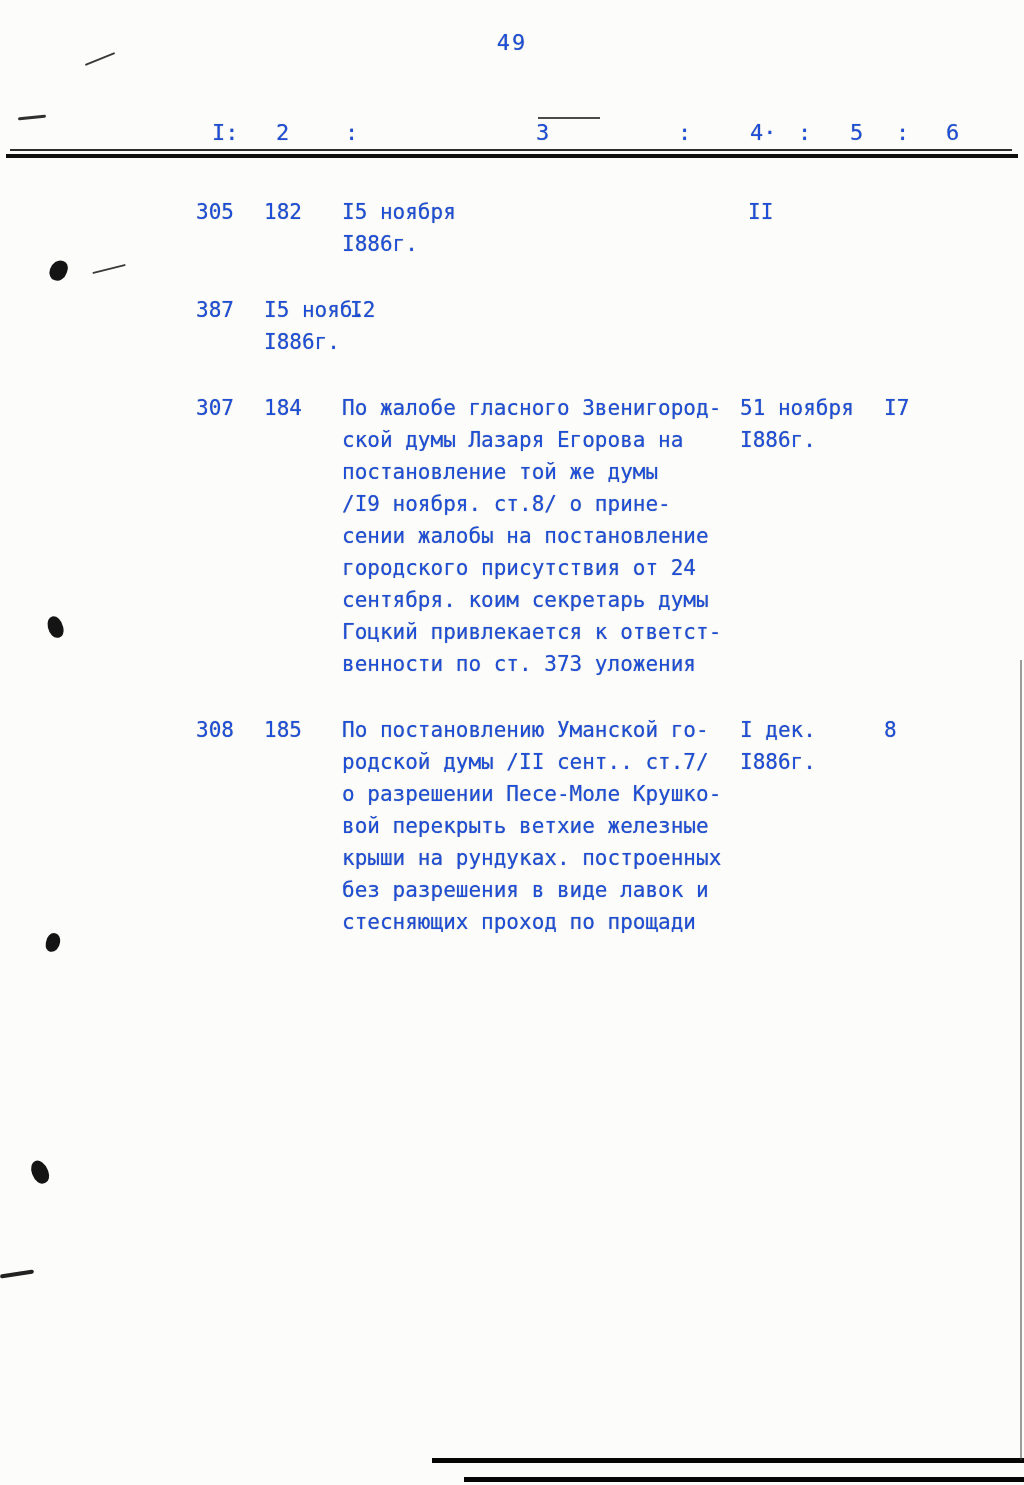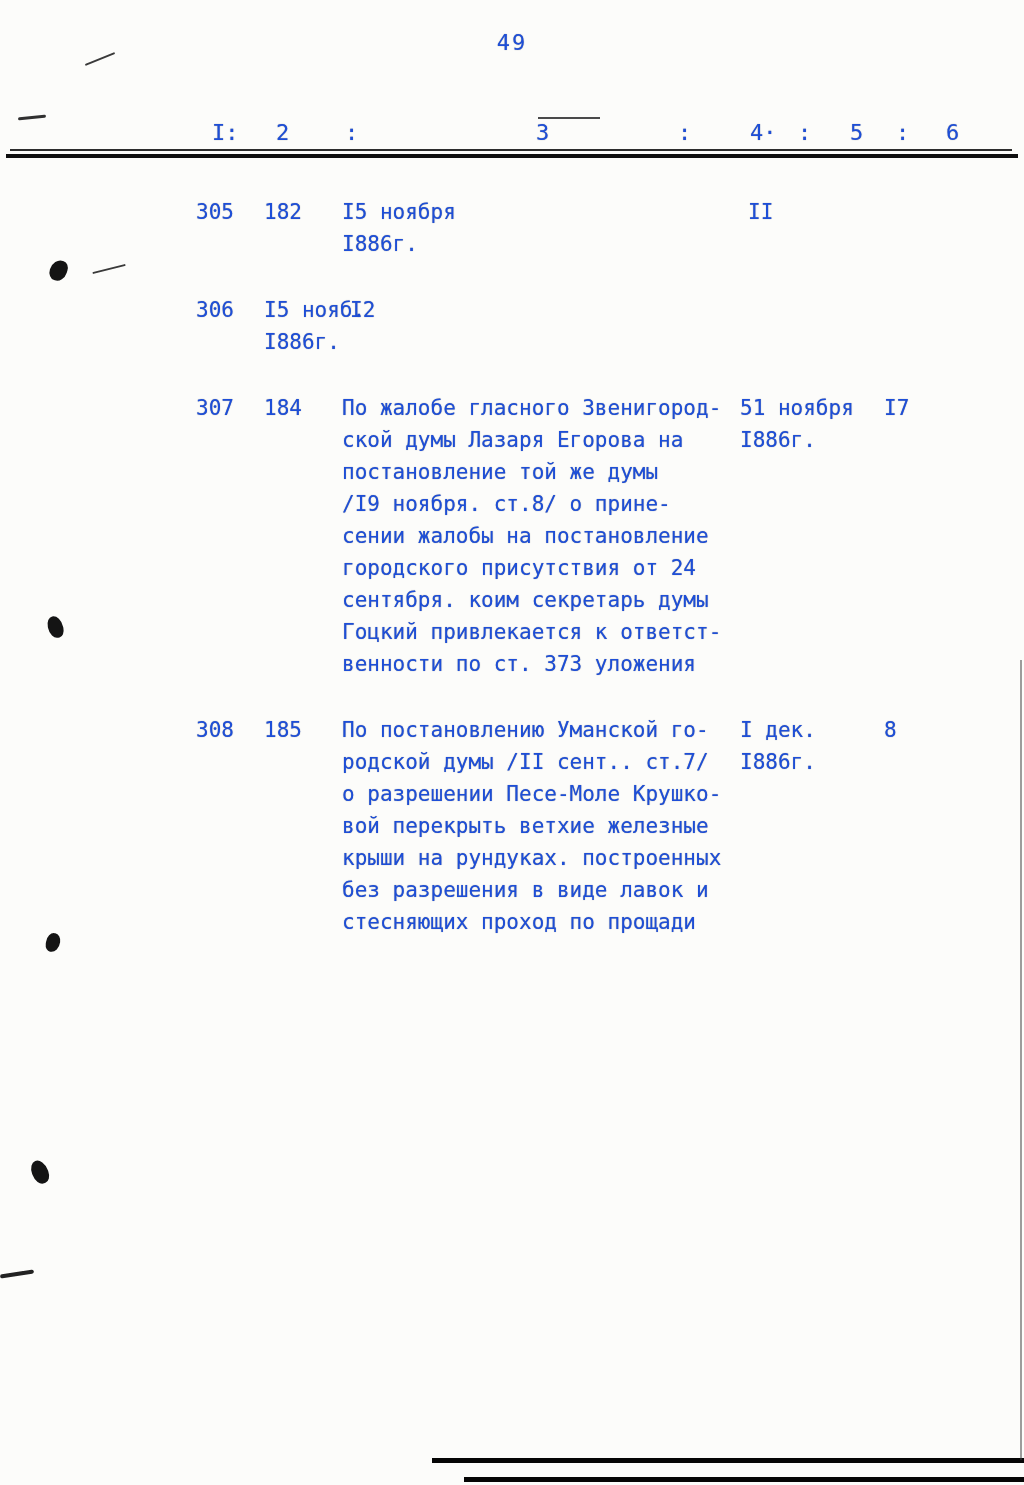--- a/index.html
+++ b/index.html
@@ -89,21 +89,21 @@
 
     <div class="row">
       <div class="c1">305</div>
       <div class="c2">182</div>
       <div class="c4 pre">I5 ноября
 I886г.</div>
       <div class="c5">II</div>
     </div>
 
     <div class="row">
-      <div class="c1">306</div>
+      <div class="c1">387</div>
       <div class="c4 pre">I5 нояб.
 I886г.</div>
       <div class="c5">I2</div>
     </div>
 
     <div class="row">
       <div class="c1">307</div>
       <div class="c2">184</div>
       <div class="c3 pre">По жалобе гласного Звенигород-
 ской думы Лазаря Егорова на

